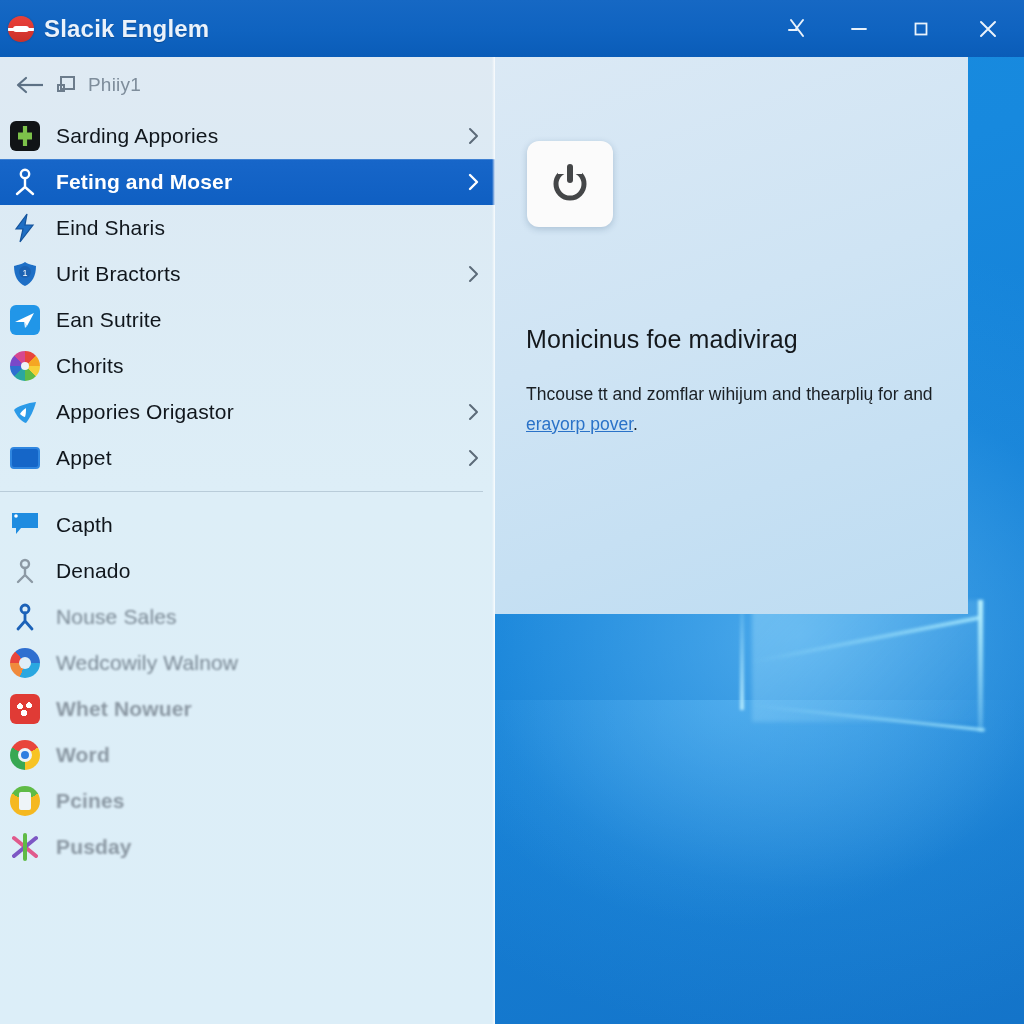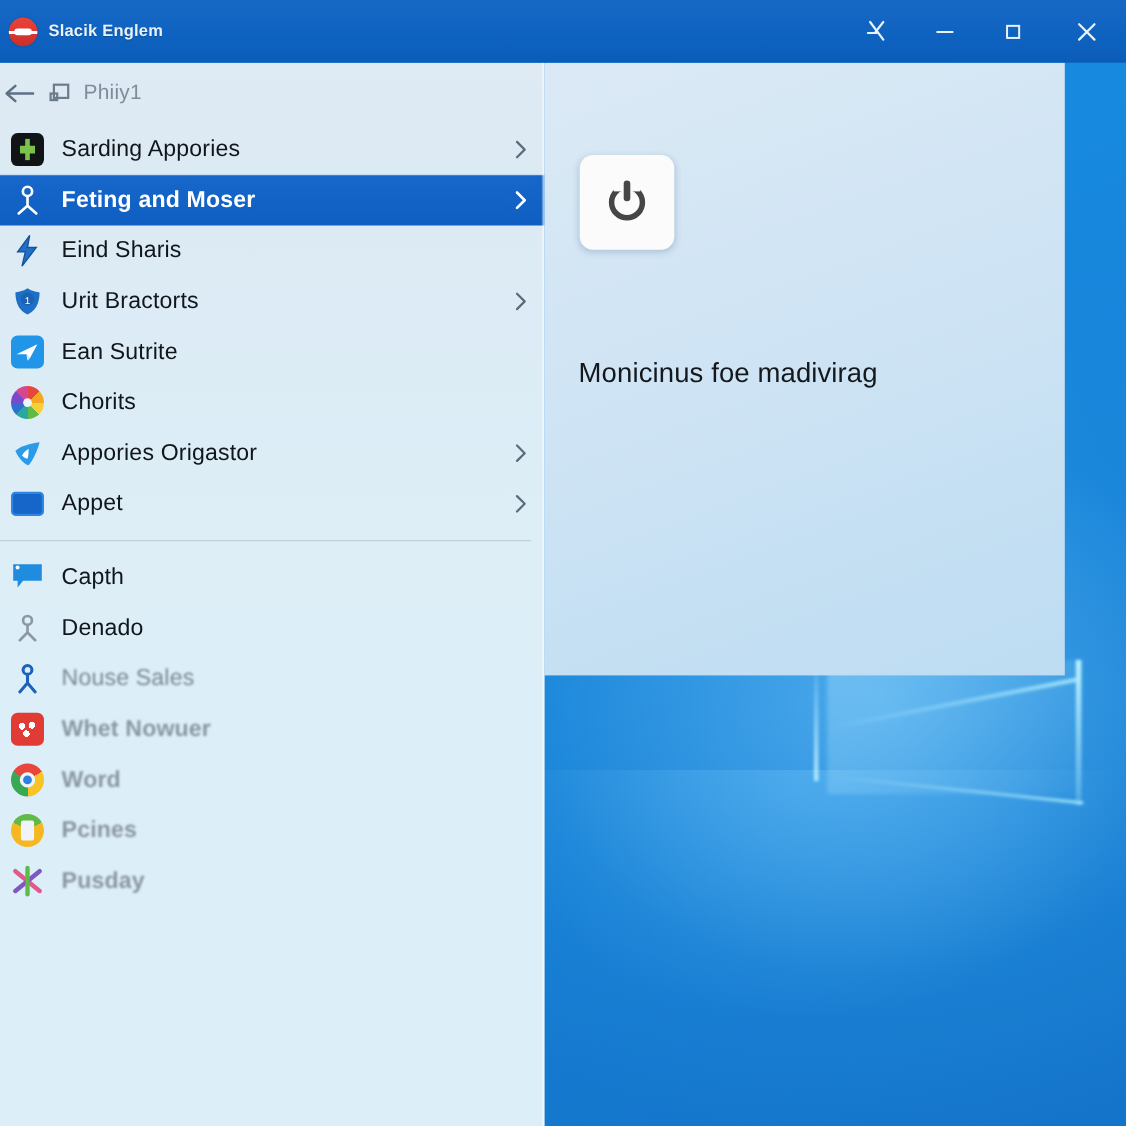--- a/index.html
+++ b/index.html
@@ -69,21 +69,21 @@
   }
   .tb-logo::after {
     content: "";
     position: absolute;
     left: 5px; top: 10px; width: 16px; height: 6px;
     background: #fff;
     border-radius: 3px;
   }
   .tb-title {
     color: #eaf2fb;
-    font-size: 15px;
+    font-size: 24px;
     font-weight: 600;
     letter-spacing: 0.2px;
     text-shadow: 0 1px 1px rgba(0,0,0,0.22);
   }
   .tb-spacer { flex: 1 1 auto; }
   .tb-btn {
     width: 62px; height: 57px;
     display: flex; align-items: center; justify-content: center;
     color: #e9f2fb;
   }
@@ -102,21 +102,21 @@
   .sidebar::after {
     content: "";
     position: absolute;
     right: 0; top: 0; width: 3px; height: 100%;
     background: linear-gradient(90deg, rgba(255,255,255,0.0), rgba(255,255,255,0.85));
   }
 
   .crumb {
     height: 56px;
     display: flex; align-items: center;
-    padding-left: 4px;
+    padding-left: 16px;
     gap: 10px;
   }
   .crumb-back { color: #5d7185; display: flex; align-items: center; }
   .crumb-icon { color: #69798a; display: flex; align-items: center; }
   .crumb-text {
     color: #7e8d9b;
     font-size: 19px;
     letter-spacing: 0.2px;
   }
 
@@ -317,20 +317,23 @@
     <div class="tile">
       <span>
         <svg width="48" height="48" viewBox="0 0 48 48" aria-hidden="true">
           <circle cx="24" cy="26" r="14" fill="none" stroke="#444648" stroke-width="5"></circle>
           <rect x="12" y="4" width="24" height="12" fill="#fbfbfb"></rect>
           <rect x="21" y="6" width="6" height="19" rx="3" fill="#444648"></rect>
         </svg>
       </span>
     </div>
     <div class="pane-h1">Monicinus foe madivirag</div>
+    <div class="pane-body">
+      <span>Thcouse tt and zomflar wihijum and thearplių for and </span><a class="pane-link" href="#">erayorp pover</a><span>.</span>
+    </div>
   </div>
 
   <div class="sidebar">
 
     <div class="crumb">
       <span class="crumb-back">
         <svg width="30" height="22" viewBox="0 0 30 22" aria-hidden="true">
           <path d="M2 11 H27" stroke="#5d7185" stroke-width="2.2" fill="none"></path>
           <path d="M10 4 L2 11 L10 18" stroke="#5d7185" stroke-width="2.2" fill="none" stroke-linecap="round" stroke-linejoin="round"></path>
         </svg>
@@ -488,20 +491,26 @@
             <svg width="30" height="30" viewBox="0 0 30 30" aria-hidden="true">
               <circle cx="15" cy="7" r="4" fill="none" stroke="#1c62b8" stroke-width="2.8"></circle>
               <path d="M15 11 L15 19 M15 19 L8 27 M15 19 L22 27" fill="none" stroke="#1c62b8" stroke-width="2.8" stroke-linecap="round"></path>
             </svg>
           </span>
         </span>
         <span class="lbl">Nouse Sales</span>
       </div>
 
 
+      <div class="navrow dim">
+        <span class="ico">
+            <span class="ic ic-edge"></span>
+          </span>
+        <span class="lbl">Wedcowily Walnow</span>
+      </div>
 
       <div class="navrow dim2">
         <span class="ico">
             <span class="ic ic-sq ic-red"></span>
           </span>
         <span class="lbl">Whet Nowuer</span>
       </div>
 
       <div class="navrow dim2">
         <span class="ico">

